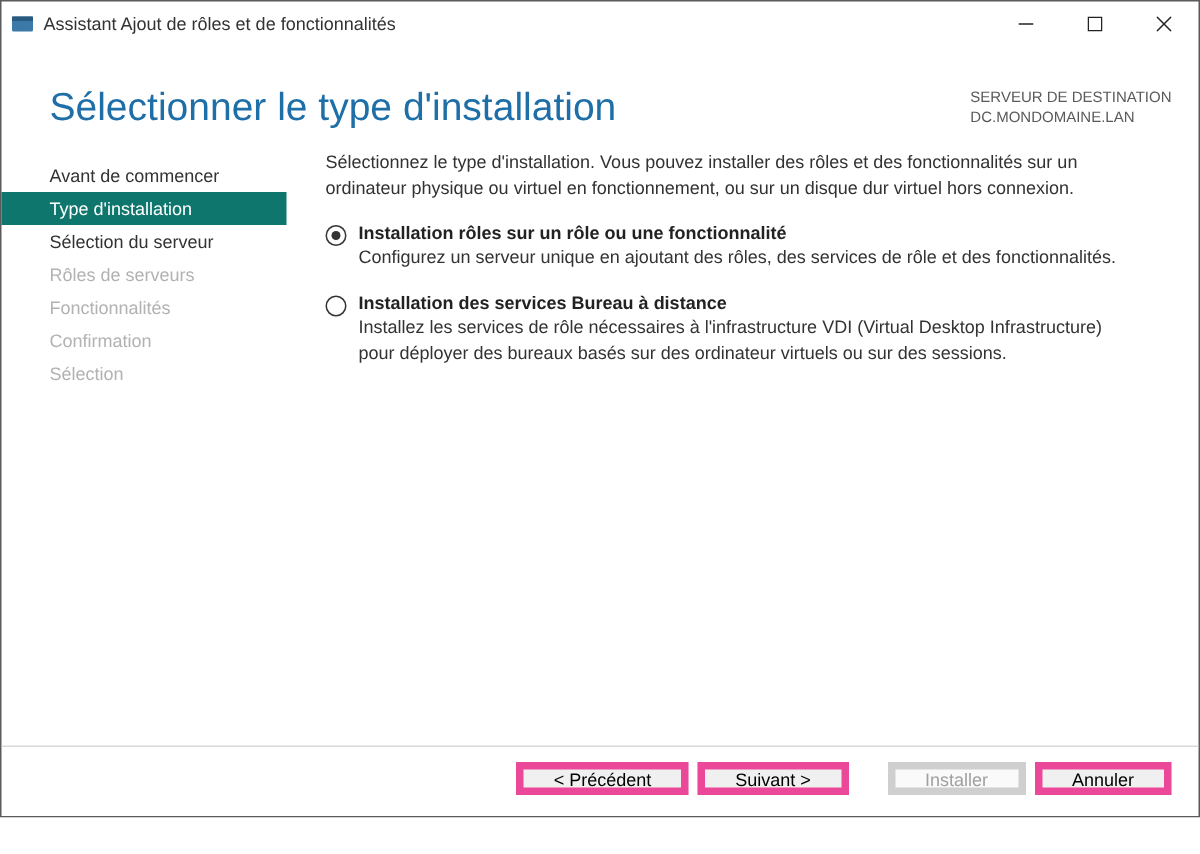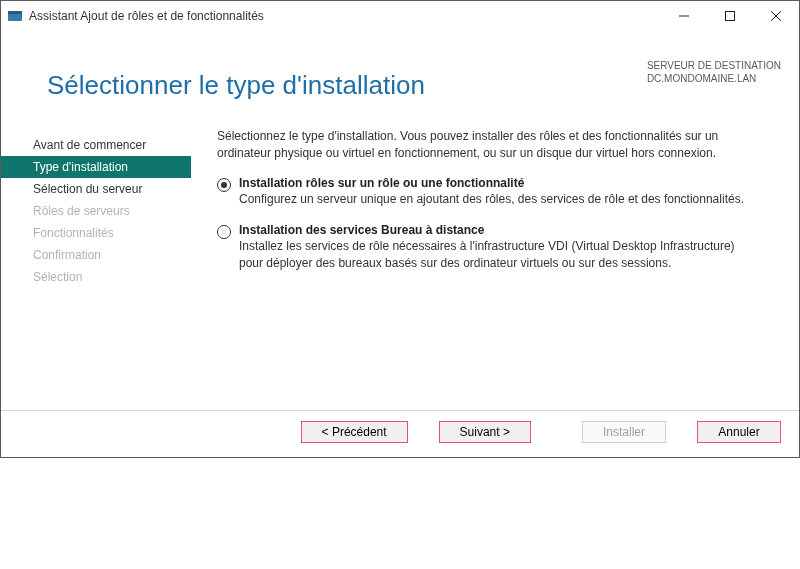--- a/index.html
+++ b/index.html
@@ -5,21 +5,21 @@
   html, body {
     margin: 0;
     padding: 0;
     font-family: "Segoe UI", sans-serif;
     font-size: 12px;
     background: #fff;
     color: #323232;
   }
   .window {
     width: 800px;
-    height: 458px;
+    height: 545px;
     border: 1px solid #5a5a5a;
     box-sizing: border-box;
     display: flex;
     flex-direction: column;
     background: #fff;
     position: relative;
   }
   .titlebar {
     height: 30px;
     display: flex;
@@ -51,21 +51,21 @@
   }
   .header-row {
     padding: 26px 18px 10px 32px;
     display: flex;
     align-items: flex-start;
   }
   .page-title {
     font-size: 26px;
     font-weight: 300;
     color: #1e6ea8;
-    margin: 14px;
+    margin: 0;
     line-height: 1.1;
   }
   .dest {
     margin-left: auto;
     text-align: left;
     font-size: 10px;
     color: #5a5a5a;
     line-height: 1.3;
     padding-top: 2px;
   }
@@ -140,27 +140,26 @@
   .footer {
     border-top: 1px solid #d8d8d8;
     padding: 10px 18px 14px 0;
     display: flex;
     justify-content: flex-end;
     gap: 6px;
   }
   .btn {
     min-width: 84px;
     height: 22px;
-    border: 1px solid #ec4899;
+    border: 5px solid #ec4899;
     background: #f0f0f0;
     font-size: 12px;
     font-family: inherit;
     padding: 0 20px;
     cursor: default;
-    margin-left: 25px;
   }
   .btn.disabled {
     color: #a0a0a0;
     border-color: #cfcfcf;
     background: #fafafa;
   }
   .btn-spacer { width: 14px; }
 </style>
 </head>
 <body>

